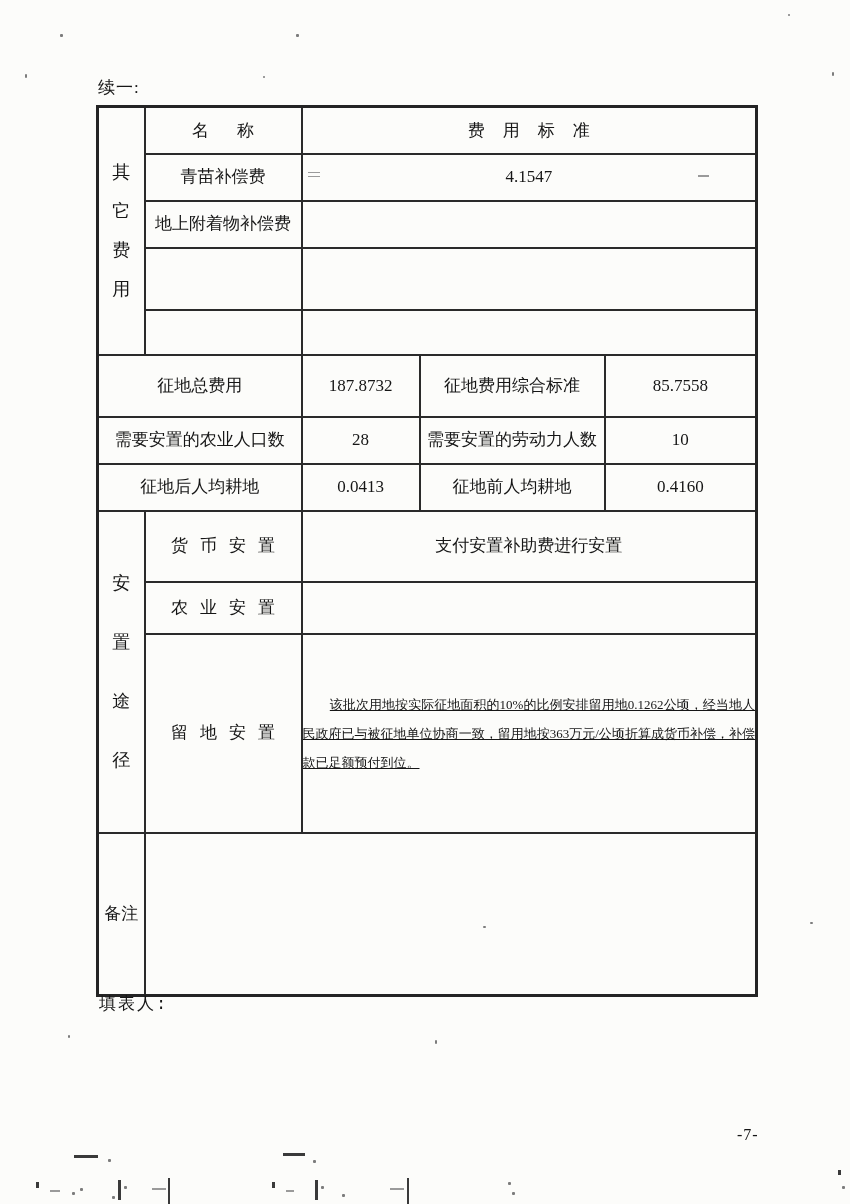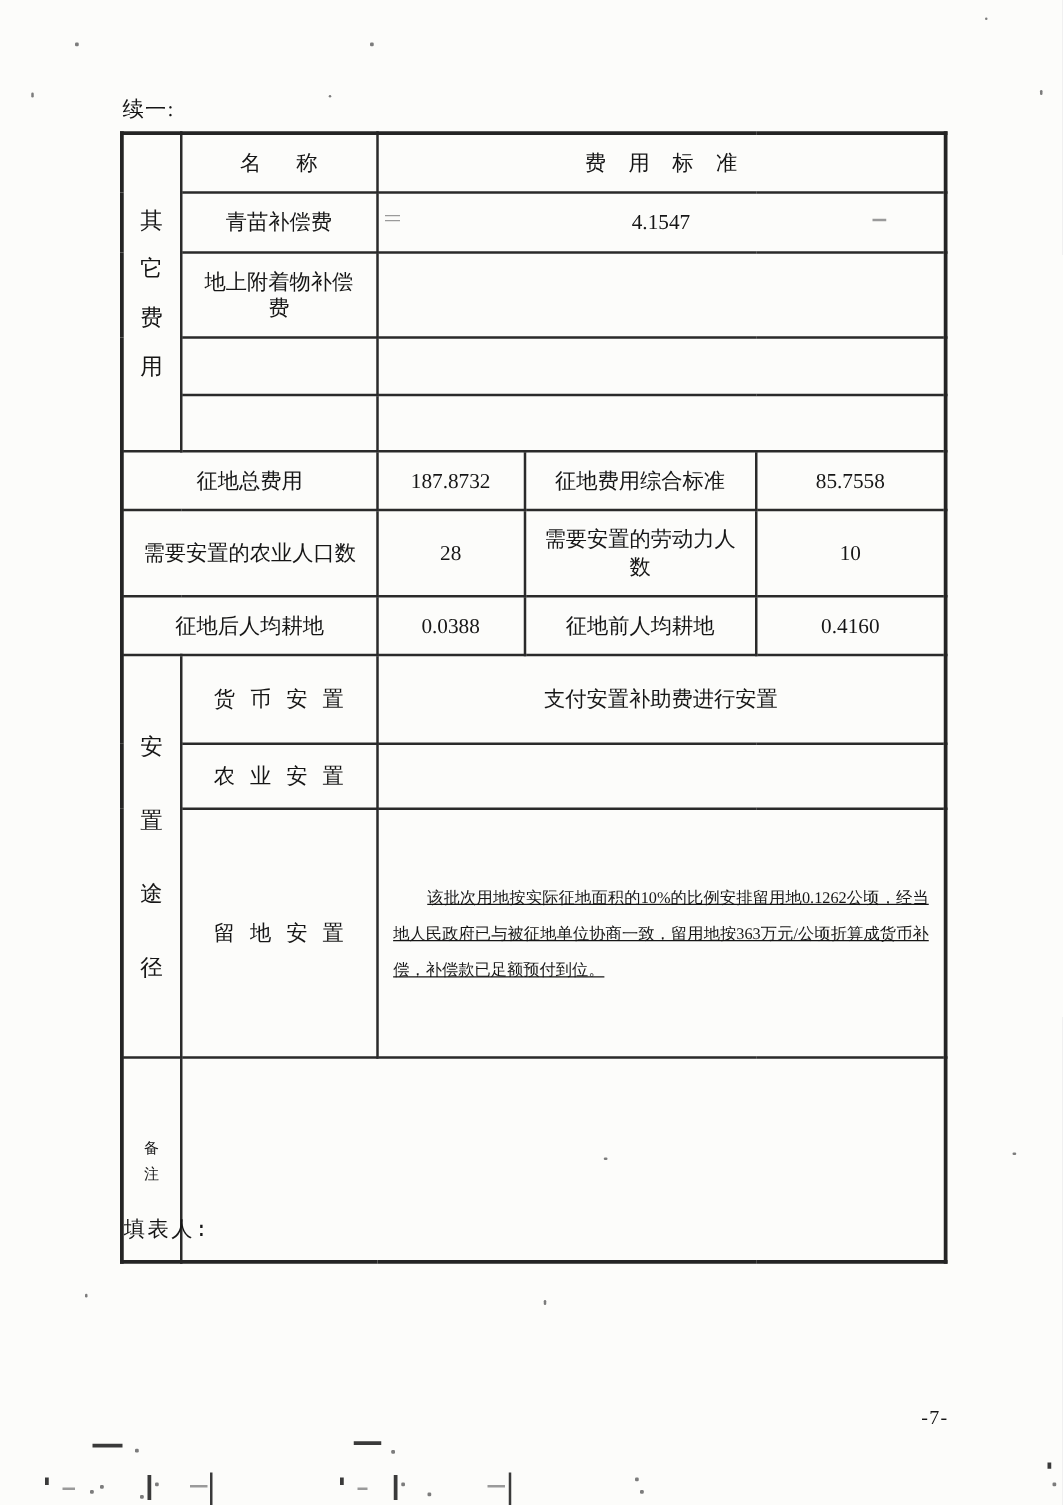--- a/index.html
+++ b/index.html
@@ -6,40 +6,40 @@
   .sheet{
     position:relative;
     width:850px;height:1204px;
     background:#fcfcfa;
     overflow:hidden;
     font-family:"Liberation Serif","DejaVu Serif",serif;
     color:#161616;
   }
   .lbl{position:absolute;font-size:17px;white-space:nowrap;}
   .continuation{left:98px;top:76px;letter-spacing:1px;}
-  .filler{left:99px;top:972px;letter-spacing:2px;font-family:Liberation Mono, monospace;}
+  .filler{left:99px;top:992px;letter-spacing:2px;font-family:Liberation Mono, monospace;}
   .pagenum{left:737px;top:1126px;font-size:16px;letter-spacing:1px;}
 
   table.form{
     position:absolute;left:96px;top:105px;
     width:659px;
     border-collapse:collapse;
     table-layout:fixed;
   }
   table.form{border:3px solid #242424;}
   table.form td{
     border:2px solid #2a2a2a;
-    padding:12px;
+    padding:0;
     text-align:center;
     vertical-align:middle;
     font-size:17px;
     line-height:1.25;
     overflow:hidden;
   }
-  tr.h47{height:47px;} tr.h46{height:46px;} tr.h45{height:45px;}
+  tr.h47{height:47px;} tr.h46{height:62px;} tr.h45{height:45px;}
   tr.h71{height:71px;} tr.h65{height:52px;} tr.h199{height:199px;}
   tr.h163{height:163px;}
 
   
   td.stub{padding:0;}
   .vlabel{display:flex;flex-direction:column;align-items:center;justify-content:center;height:100%;}
   .vlabel span{display:block;font-size:18px;line-height:18px;}
   .vgap21 span + span{margin-top:21px;}
   .vgap41 span + span{margin-top:41px;}
 
@@ -116,21 +116,21 @@
       <td>85.7558</td>
     </tr>
     <tr class="h47">
       <td colspan="2">需要安置的农业人口数</td>
       <td>28</td>
       <td>需要安置的劳动力人数</td>
       <td>10</td>
     </tr>
     <tr class="h47">
       <td colspan="2">征地后人均耕地</td>
-      <td>0.0388</td>
+      <td>0.0413</td>
       <td>征地前人均耕地</td>
       <td>0.4160</td>
     </tr>
 
     <tr class="h71">
       <td class="stub" rowspan="3">
         <div class="vlabel vgap41">
           <span>安</span>
           <span>置</span>
           <span>途</span>
@@ -145,21 +145,21 @@
       <td colspan="3"></td>
     </tr>
     <tr class="h199">
       <td><span class="ls-narrow">留地安置</span></td>
       <td colspan="3" class="para-cell">
         <div class="para">该批次用地按实际征地面积的10%的比例安排留用地0.1262公顷，经当地人民政府已与被征地单位协商一致，留用地按363万元/公顷折算成货币补偿，补偿款已足额预付到位。</div>
       </td>
     </tr>
 
     <tr class="h163">
-      <td><span style="font-size:12px;">备注</span></td>
+      <td><span style="font-size:17px;">备注</span></td>
       <td colspan="4"></td>
     </tr>
   </tbody>
     </table>
 
   <div class="lbl filler">填表人:</div>
   <div class="lbl pagenum">-7-</div>
 
   <div class="speck" style="left:60px;top:34px;"></div>
   <div class="speck" style="left:296px;top:34px;"></div>

